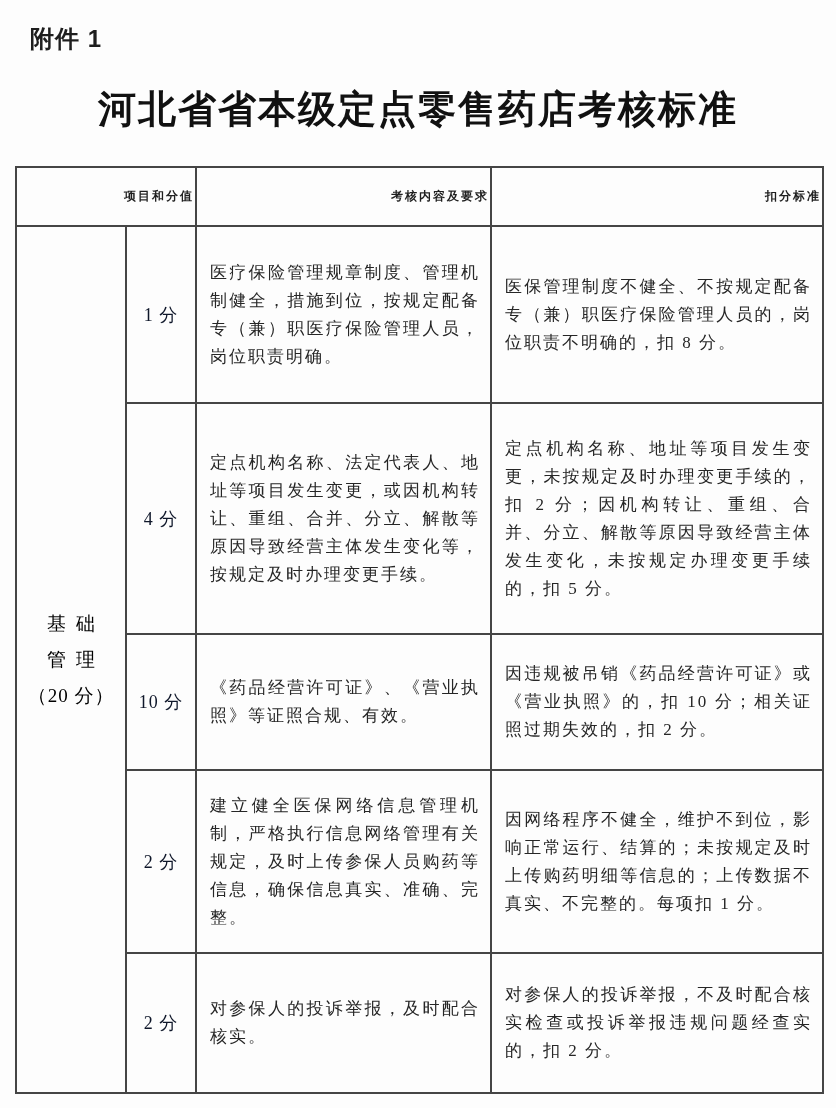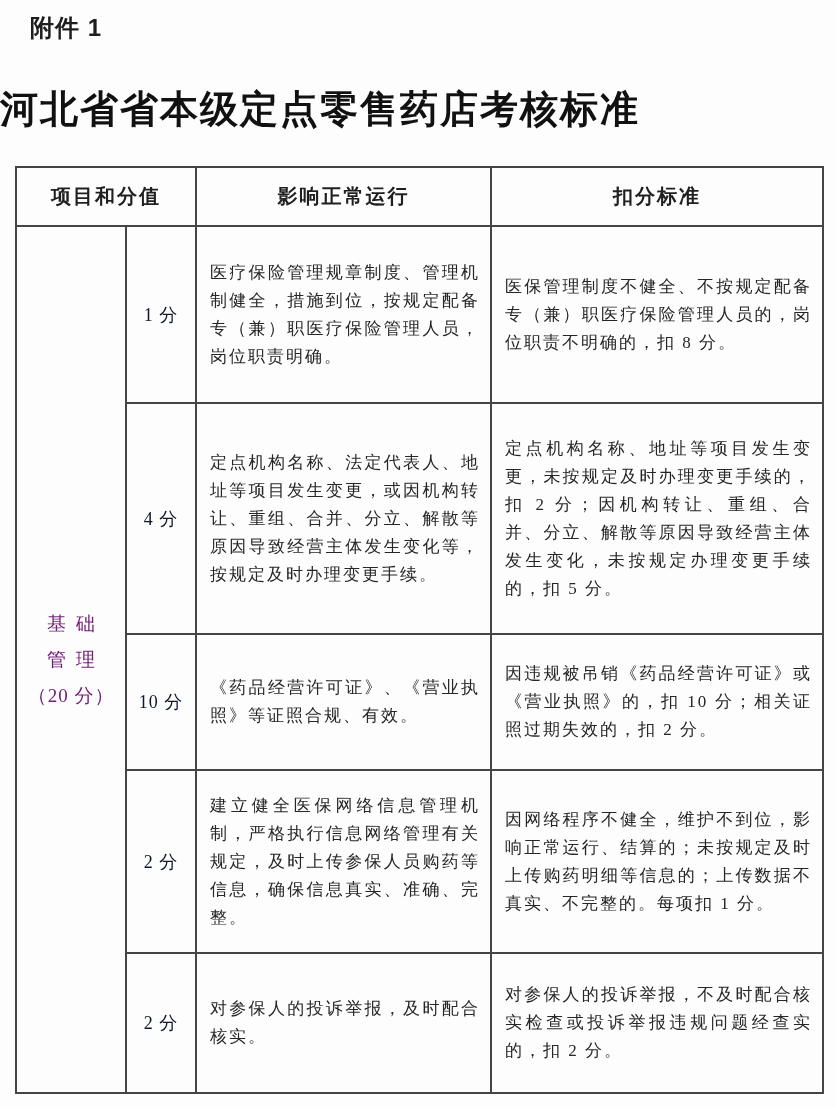--- a/index.html
+++ b/index.html
@@ -12,33 +12,34 @@
     width: 836px;
     height: 1108px;
     margin: 0 auto;
     background: #fdfdfd;
     overflow: hidden;
     color: #2b2b2b;
     font-family: "Liberation Serif", "DejaVu Serif", serif;
   }
   .attachment {
     position: absolute;
-    top: 12px;
+    top: 23px;
     left: 30px;
     font-size: 24px;
     font-weight: 600;
     letter-spacing: 1px;
     color: #1e1e1e;
     font-family: "Liberation Sans", "DejaVu Sans", sans-serif;
   }
   .doc-title {
     position: absolute;
     top: 84px;
     left: 0;
     width: 100%;
+    text-align: center;
     font-size: 38px;
     font-weight: bold;
     letter-spacing: 2px;
     color: #111;
     font-family: "Liberation Serif", "DejaVu Serif", serif;
   }
   table.assessment {
     position: absolute;
     top: 166px;
     left: 15px;
@@ -51,33 +52,33 @@
   table.assessment col.c-cont  { width: 295px; }
   table.assessment col.c-ded   { width: 332px; }
   table.assessment th,
   table.assessment td {
     border: 2px solid #454545;
     vertical-align: middle;
     background: #fdfdfd;
   }
   table.assessment th {
     height: 55px;
-    font-size: 20px;
+    font-size: 12px;
     font-weight: 600;
     letter-spacing: 2px;
     color: #1f1f1f;
-    text-align: center;
+    text-align: right;
     font-family: "Liberation Sans", "DejaVu Sans", sans-serif;
   }
   td.cell-category {
     text-align: center;
     font-size: 19px;
     line-height: 36px;
     letter-spacing: 1px;
-    color: #701a75;
+    color: #000000;
   }
   td.cell-category .cat-line {
     display: block;
   }
   td.cell-category .cat-line.spaced {
     letter-spacing: 10px;
     text-indent: 10px; 
   }
   td.cell-score {
     text-align: center;
@@ -112,21 +113,21 @@
   <table class="assessment">
     <colgroup>
       <col class="c-cat">
         <col class="c-score">
         <col class="c-cont">
         <col class="c-ded">
     </colgroup>
     <tbody>
       <tr class="row-header">
         <th colspan="2">项目和分值</th>
-        <th>影响正常运行</th>
+        <th>考核内容及要求</th>
         <th>扣分标准</th>
       </tr>
 
       <tr class="row-1">
         <td class="cell-category" rowspan="5">
           <span class="cat-line spaced">基础</span>
           <span class="cat-line spaced">管理</span>
           <span class="cat-line">（20 分）</span>
         </td>
         <td class="cell-score">1 分</td>

